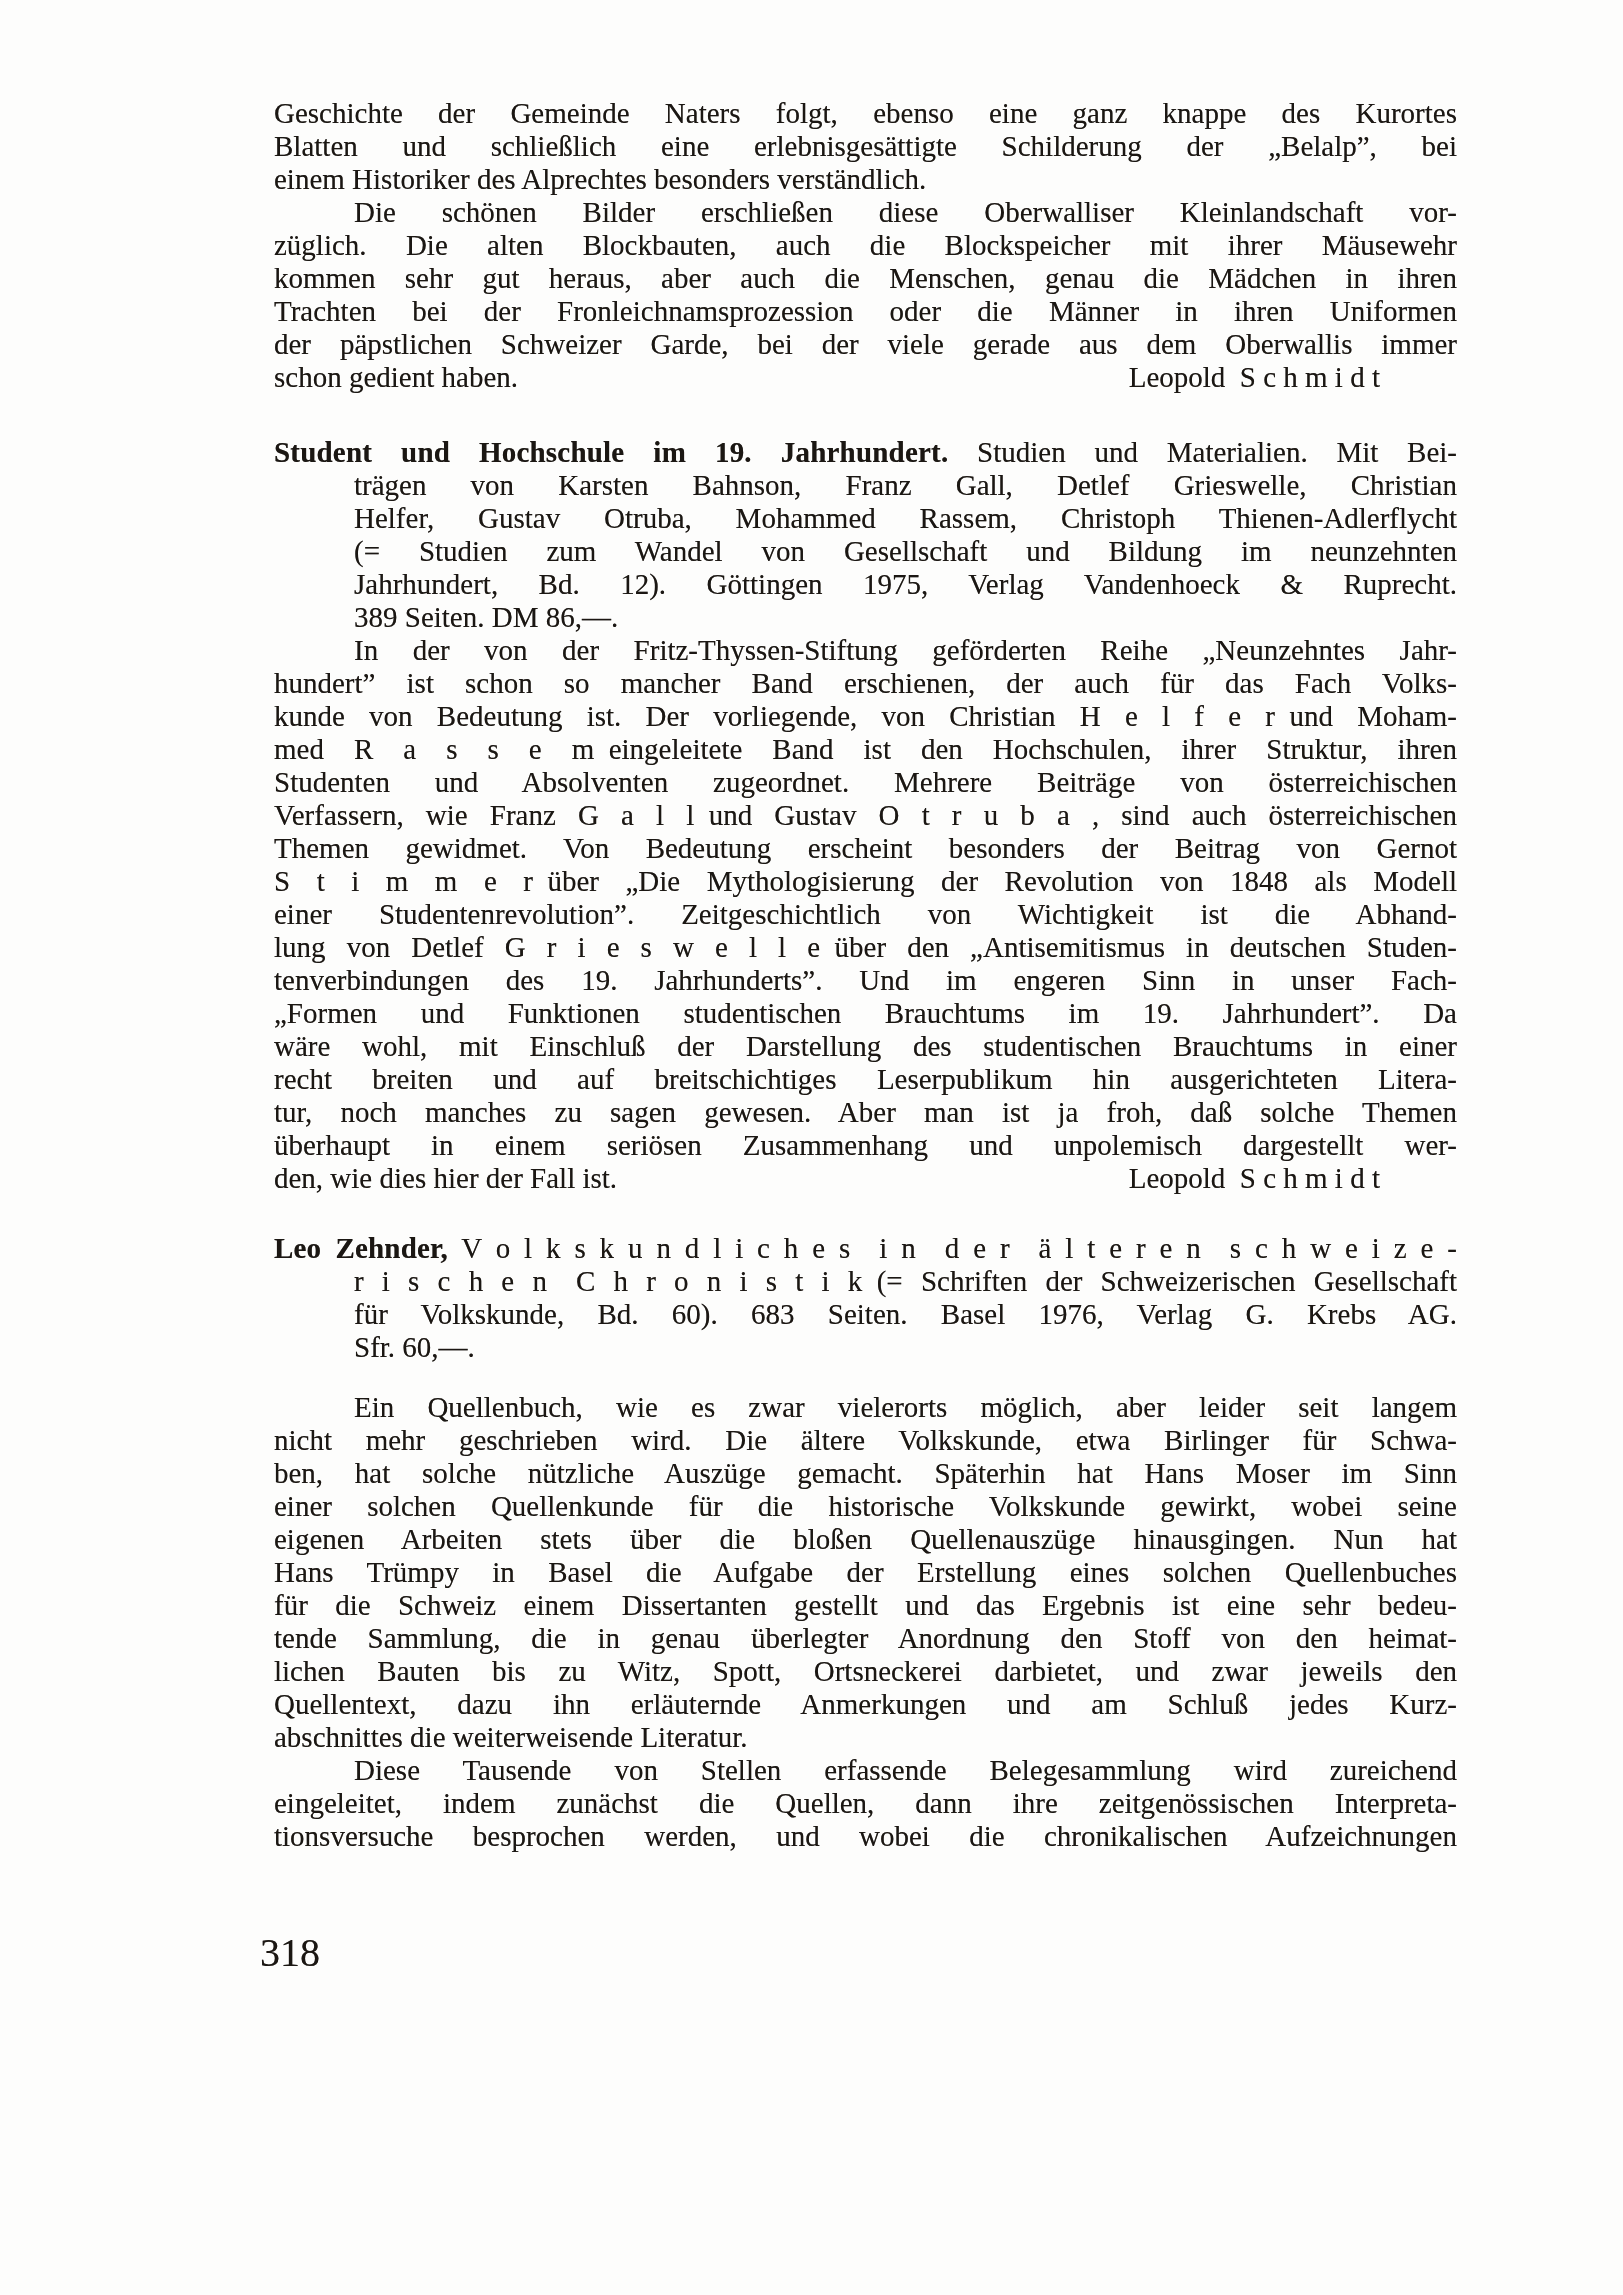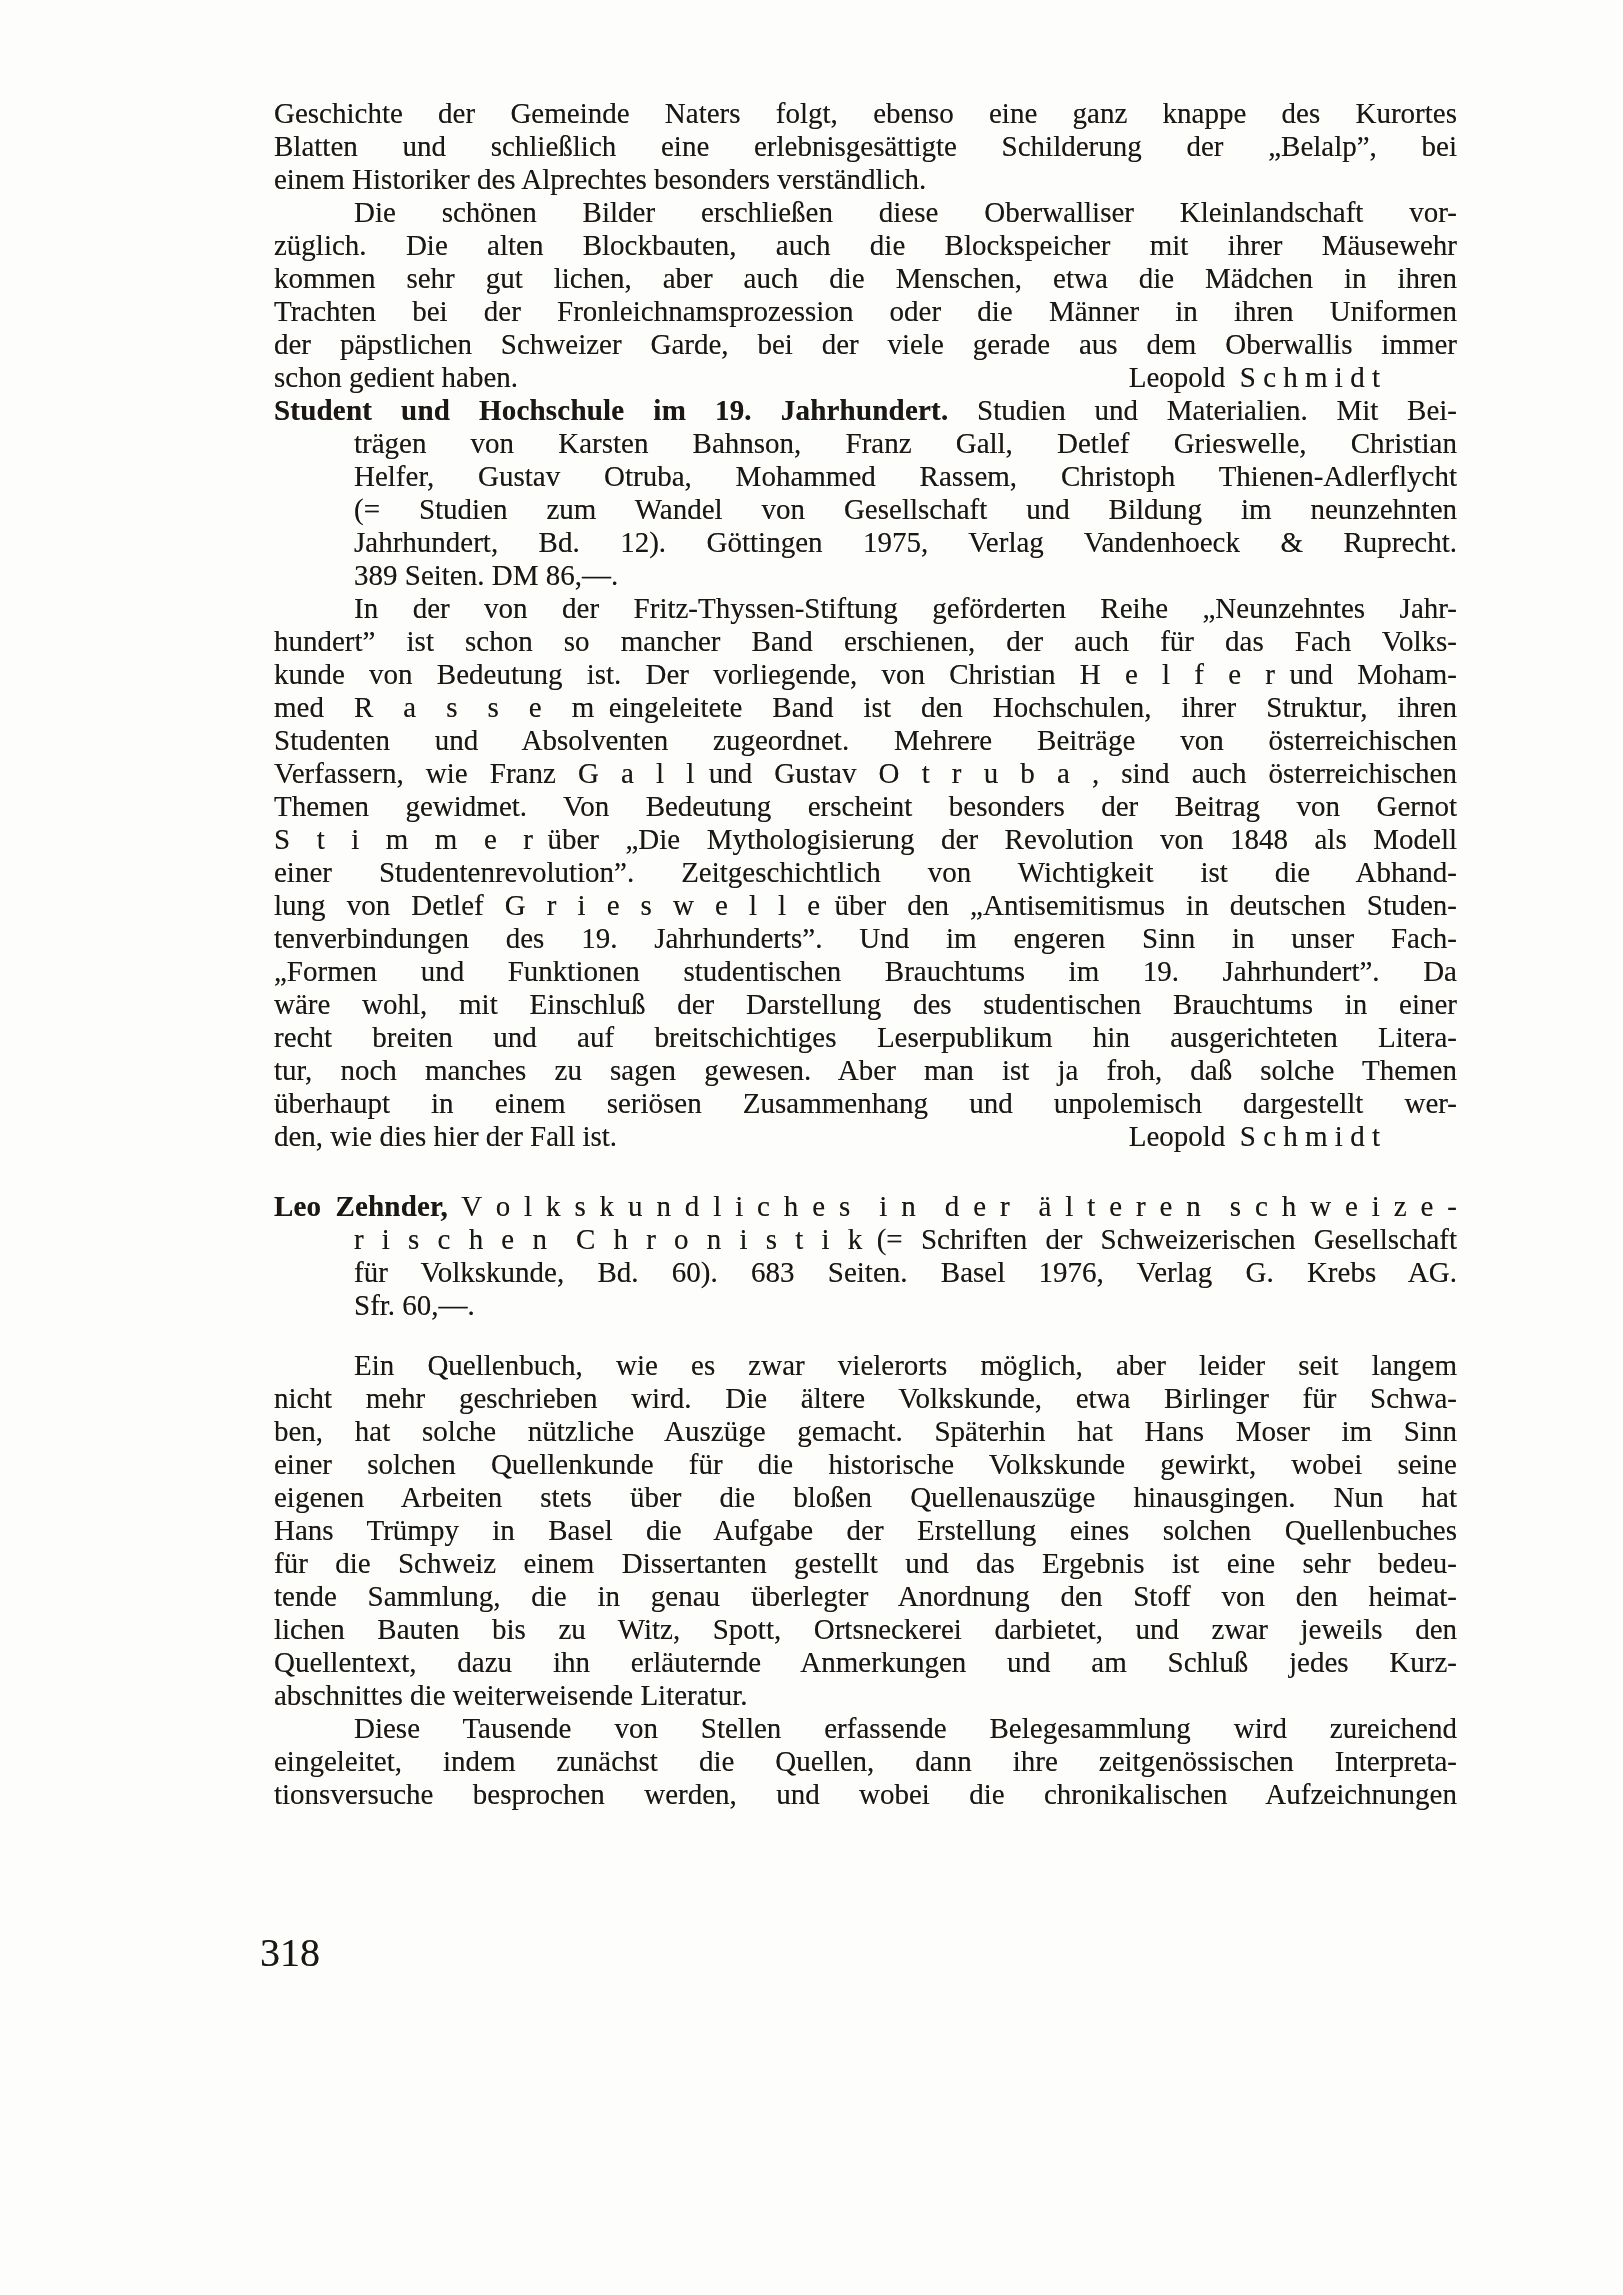--- a/index.html
+++ b/index.html
@@ -11,21 +11,21 @@
     color:#1b1713;
     overflow:hidden;
   }
   .text-column{
     position:absolute;
     left:274px;top:97px;width:1183px;
     font-size:29px;line-height:33px;
     text-shadow:0 0 0.5px rgba(25,20,15,0.55);
   }
   .block{margin:0;}
-  .block:nth-child(3){}
+  .block:nth-child(3){margin-top:42px;}
   .block:nth-child(4){}
   .block:nth-child(5){margin-top:37px;}
   .block:nth-child(6){margin-top:27px;}
   .line{
     text-align:justify;
     text-align-last:justify;
     white-space:normal;
   }
   .line.last{text-align-last:left;}
   .paragraph.indent .line:first-child{text-indent:80px;}
@@ -52,21 +52,21 @@
 <div class="page">
   <div class="text-column">
       <div class="block paragraph">
         <div class="line">Geschichte der Gemeinde Naters folgt, ebenso eine ganz knappe des Kurortes</div>
         <div class="line">Blatten und schließlich eine erlebnisgesättigte Schilderung der „Belalp”, bei</div>
         <div class="line last">einem Historiker des Alprechtes besonders verständlich.</div>
       </div>
       <div class="block paragraph indent">
         <div class="line">Die schönen Bilder erschließen diese Oberwalliser Kleinlandschaft vor-</div>
         <div class="line">züglich. Die alten Blockbauten, auch die Blockspeicher mit ihrer Mäusewehr</div>
-        <div class="line">kommen sehr gut lichen, aber auch die Menschen, etwa die Mädchen in ihren</div>
+        <div class="line">kommen sehr gut heraus, aber auch die Menschen, genau die Mädchen in ihren</div>
         <div class="line">Trachten bei der Fronleichnamsprozession oder die Männer in ihren Uniformen</div>
         <div class="line">der päpstlichen Schweizer Garde, bei der viele gerade aus dem Oberwallis immer</div>
         <div class="line last sigline">
           <span>schon gedient haben.</span>
           <span class="sig">Leopold S c h m i d t</span>
         </div>
       </div>
       <div class="block entry">
         <div class="line"><span class="bold">Student und Hochschule im 19. Jahrhundert.</span><span> Studien und Materialien. Mit Bei-</span></div>
         <div class="line cont">trägen von Karsten Bahnson, Franz Gall, Detlef Grieswelle, Christian</div>

